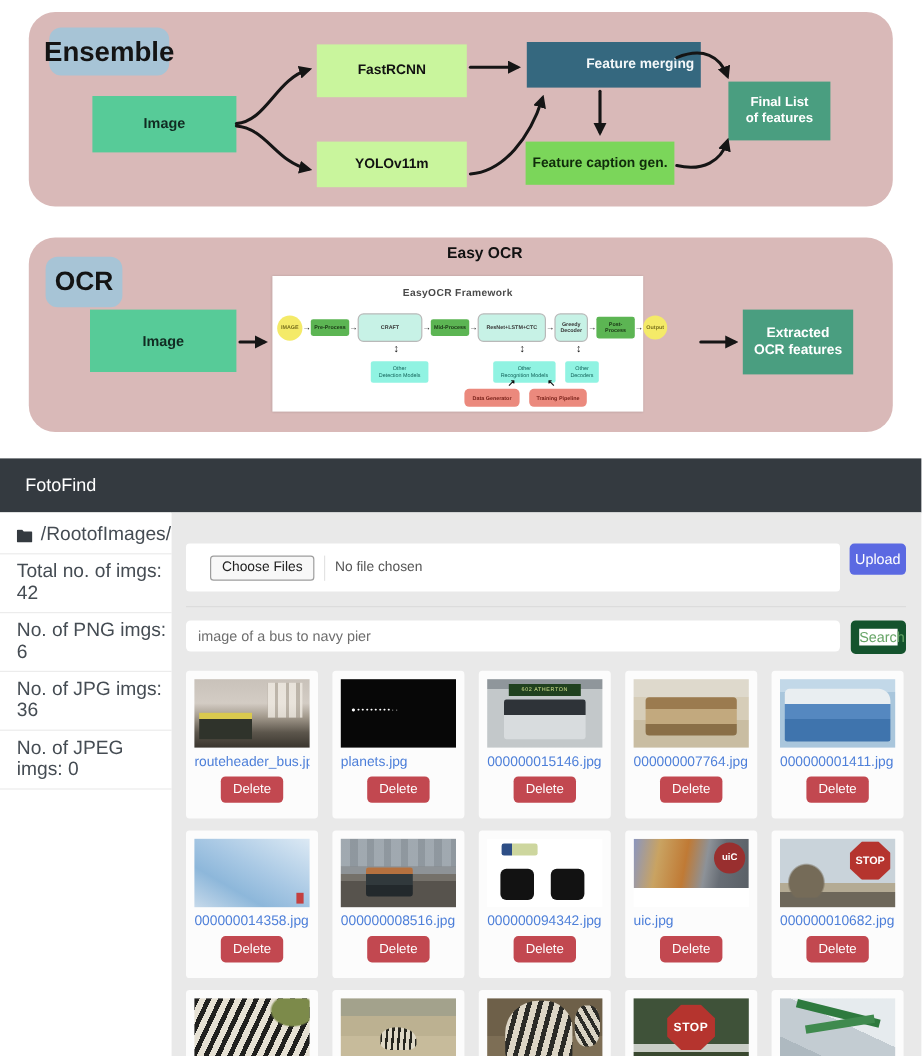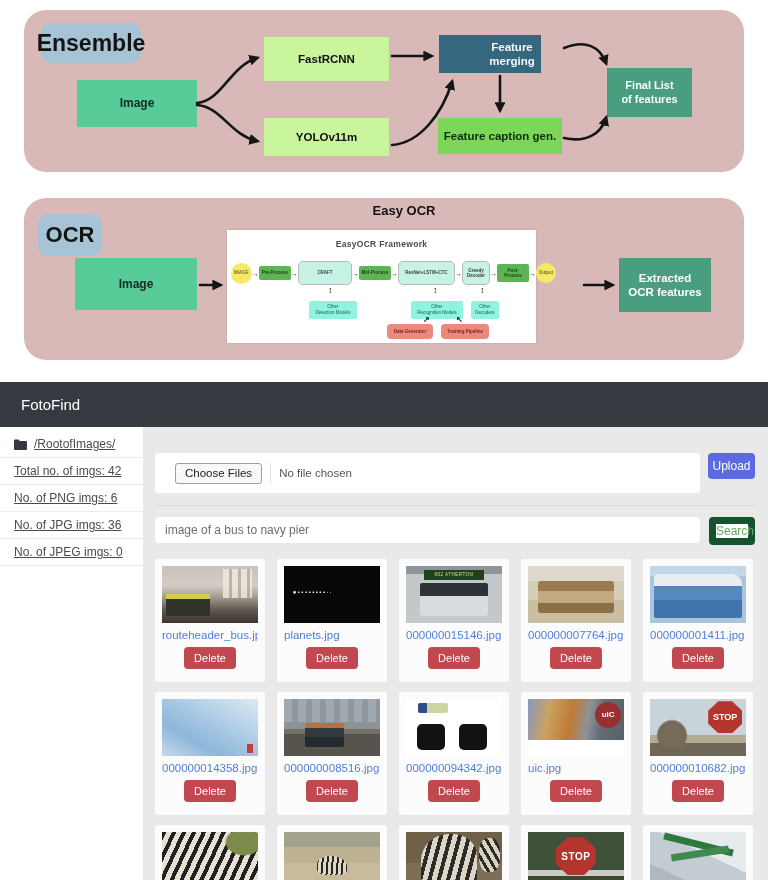--- a/index.html
+++ b/index.html
@@ -48,21 +48,21 @@
     font-size: 4.5px; text-align: center; display: flex; align-items: center; justify-content: center;
     height: 15px; font-weight: 700; }
 
   
   .navbar { margin-top: 22px; height: 45px; background: #343a40; display: flex;
     align-items: center; padding-left: 21px; }
   .brand { color: #fff; font-size: 15px; }
   .content { display: flex; height: 453px; }
   .sidebar { width: 143px; background: #fff; flex: 0 0 143px; padding-top: 4px; }
   .side-item { display: flex; align-items: center; gap: 7px; padding: 6px 0 6px 14px;
-    border-bottom: 1px solid #ececec; font-size: 12px; color: #454c53; min-height: 27px; text-decoration: underline; }
+    border-bottom: 1px solid #ececec; font-size: 16px; color: #454c53; min-height: 27px; }
   .main { flex: 1; background: #e9e9e9; padding: 26px 13px 0 12px; }
   .upload-row { display: flex; gap: 8px; }
   .file-input { flex: 1; height: 26px; background: #fff; border-radius: 3px;
     display: flex; align-items: center; padding: 20px; gap: 8px; }
   .choose-btn { height: 21px; padding: 0 9px; background: #f8f8f8; border: 1px solid #9d9d9d;
     border-radius: 3px; font-size: 11.5px; color: #222; font-family: inherit; }
   .file-status { font-size: 11.5px; color: #555; border-left: 1px solid #e3e3e3; padding-left: 8px;
     height: 21px; display: flex; align-items: center; }
   .upload-btn { width: 47px; height: 26px; background: #5b69e2; color: #fff; border: none;
     border-radius: 4px; font-size: 12px; font-family: inherit; }
@@ -151,21 +151,21 @@
     background: #3f8a4e; transform: rotate(-9deg); }
 </style>
 </head>
 <body>
 
 <div class="panel first">
   <div class="dbox chip ens">Ensemble</div>
   <div class="dbox teal" style="left:53px;top:70px;width:120px;height:47px;">Image</div>
   <div class="dbox lgreen" style="left:240px;top:27px;width:125px;height:44px;">FastRCNN</div>
   <div class="dbox lgreen" style="left:240px;top:108px;width:125px;height:38px;">YOLOv11m</div>
-  <div class="dbox dkteal" style="left:415px;top:25px;width:102px;height:38px;padding-left:44px;">Feature merging</div>
+  <div class="dbox dkteal" style="left:415px;top:25px;width:145px;height:38px;padding-left:44px;">Feature merging</div>
   <div class="dbox sgreen" style="left:583px;top:58px;width:85px;height:49px;">Final List
 of features</div>
   <div class="dbox mgreen" style="left:414px;top:108px;width:124px;height:36px;">Feature caption gen.</div>
   <svg class="overlay" width="720" height="162" viewBox="0 0 720 162">
     <defs>
       <marker id="ah1" viewBox="0 0 10 10" refX="7" refY="5" markerWidth="4.2" markerHeight="4.2" orient="auto-start-reverse">
         <path d="M0,0 L10,5 L0,10 z" fill="#151515"></path>
       </marker>
     </defs>
     <g stroke="#151515" stroke-width="2.6" fill="none" stroke-linecap="round">

